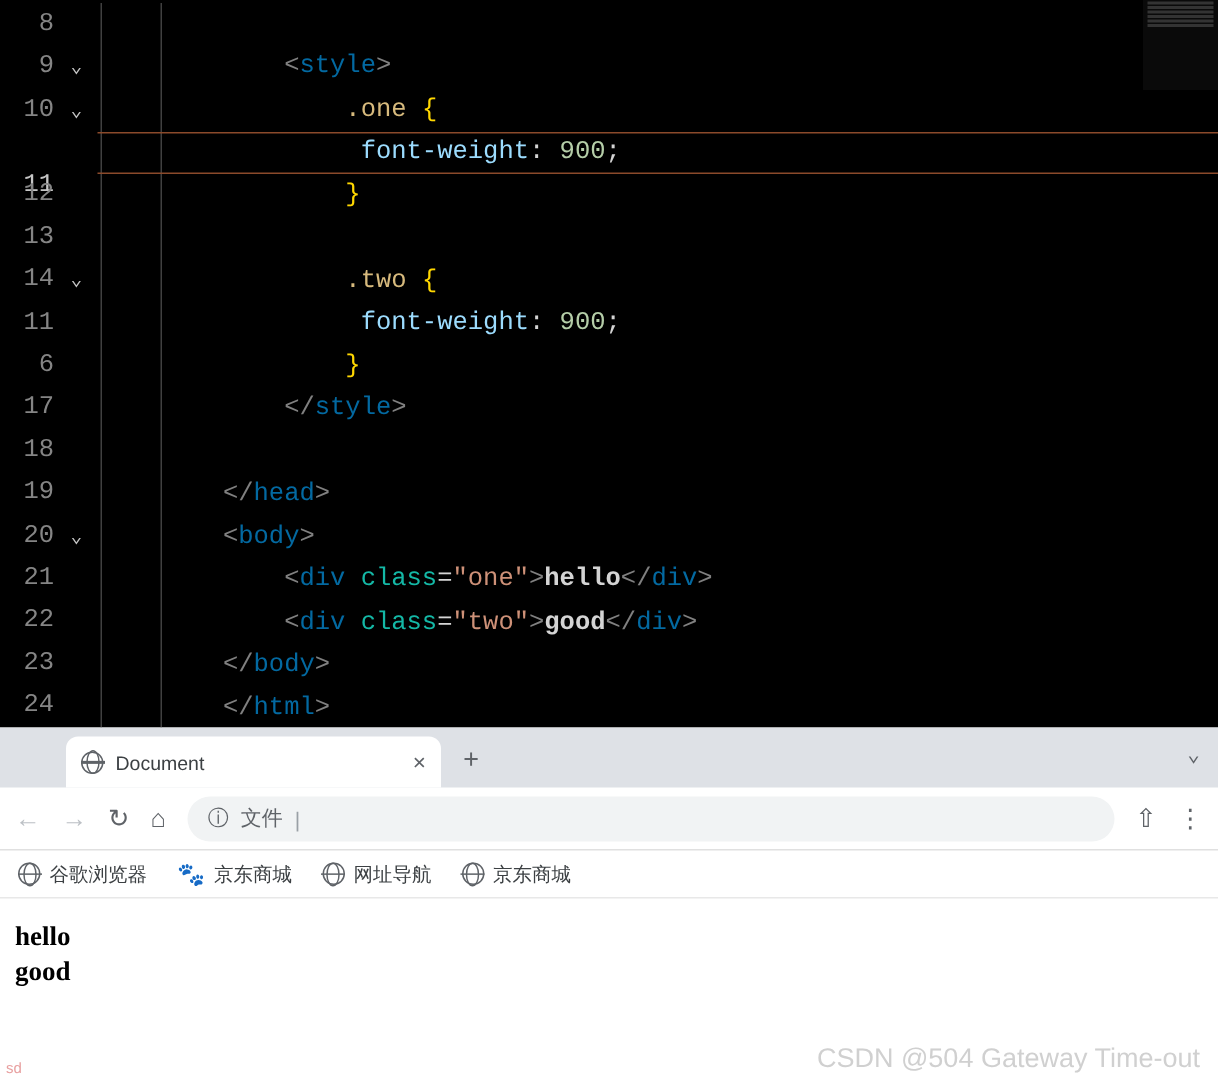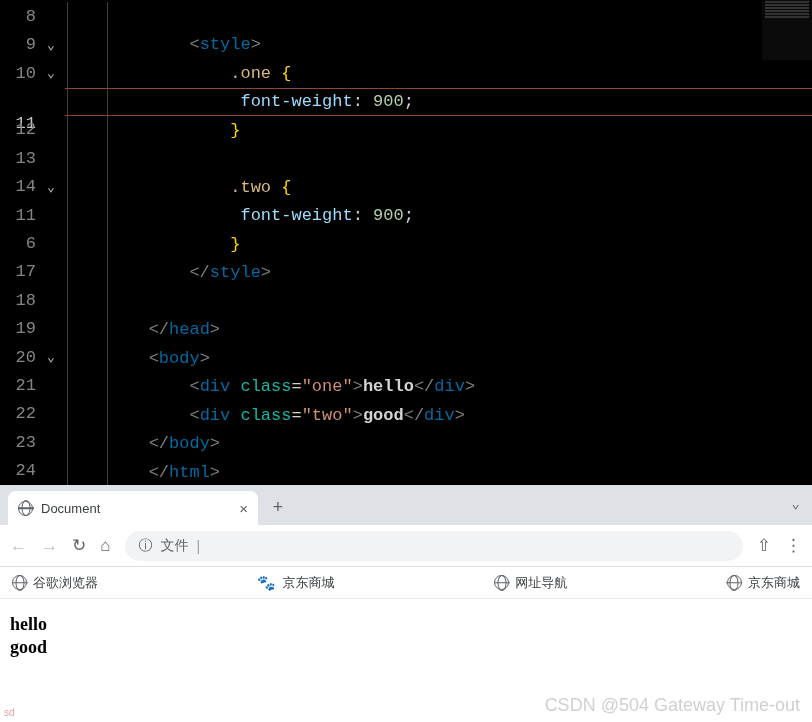--- a/index.html
+++ b/index.html
@@ -116,20 +116,21 @@
       height: 34px;
       width: 250px;
       border-radius: 8px 8px 0 0;
       display: flex;
       align-items: center;
       padding: 0 10px;
       font-family: -apple-system, 'Segoe UI', Arial, sans-serif;
       font-size: 13px;
       color: #3c4043;
       gap: 8px;
+      margin-left: 36px;
     }
     .tab-close { margin-left: auto; color: #5f6368; font-size: 15px; }
     .new-tab {
       width: 28px;
       height: 28px;
       display: flex;
       align-items: center;
       justify-content: center;
       color: #5f6368;
       font-size: 18px;
@@ -181,21 +182,20 @@
     .bookmarks {
       height: 32px;
       display: flex;
       align-items: center;
       padding: 0 12px;
       gap: 20px;
       font-family: -apple-system, 'Segoe UI', Arial, sans-serif;
       font-size: 13px;
       color: #3c4043;
       border-bottom: 1px solid #e8e8e8;
-      justify-content: space-between;
     }
     .bookmark {
       display: flex;
       align-items: center;
       gap: 6px;
     }
     .page-content {
       padding: 14px 10px;
       font-family: 'Times New Roman', serif;
       font-size: 18px;

